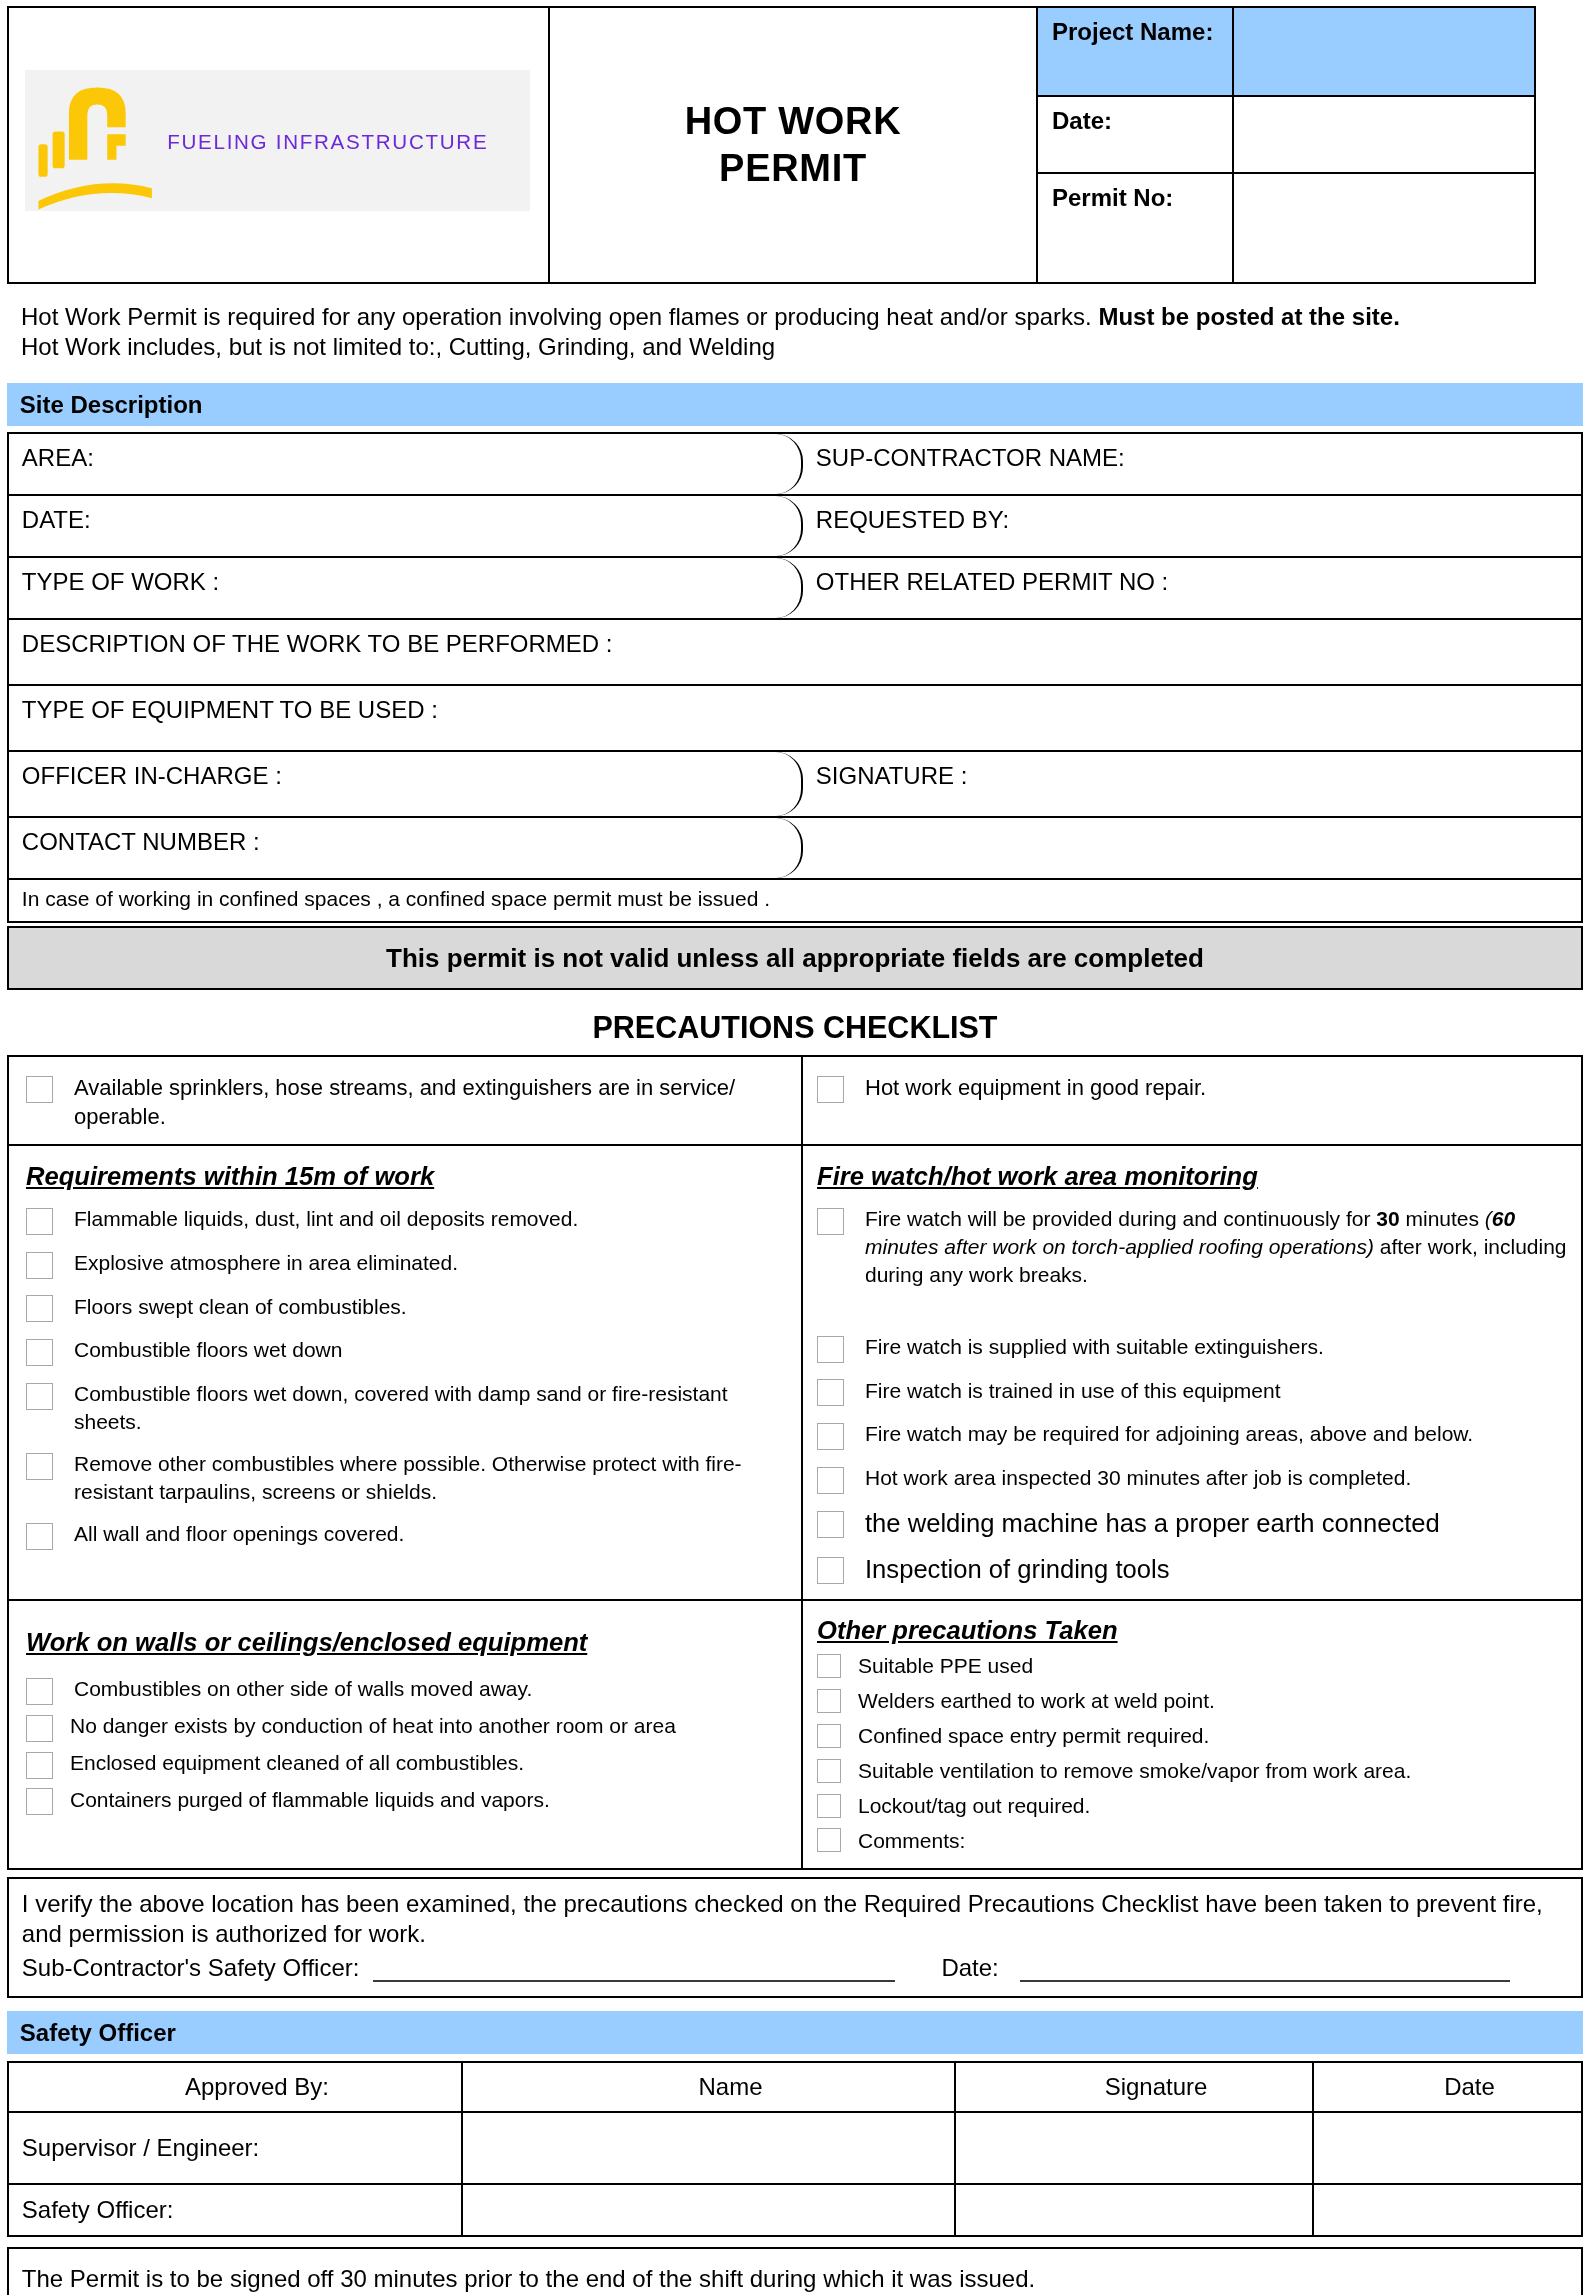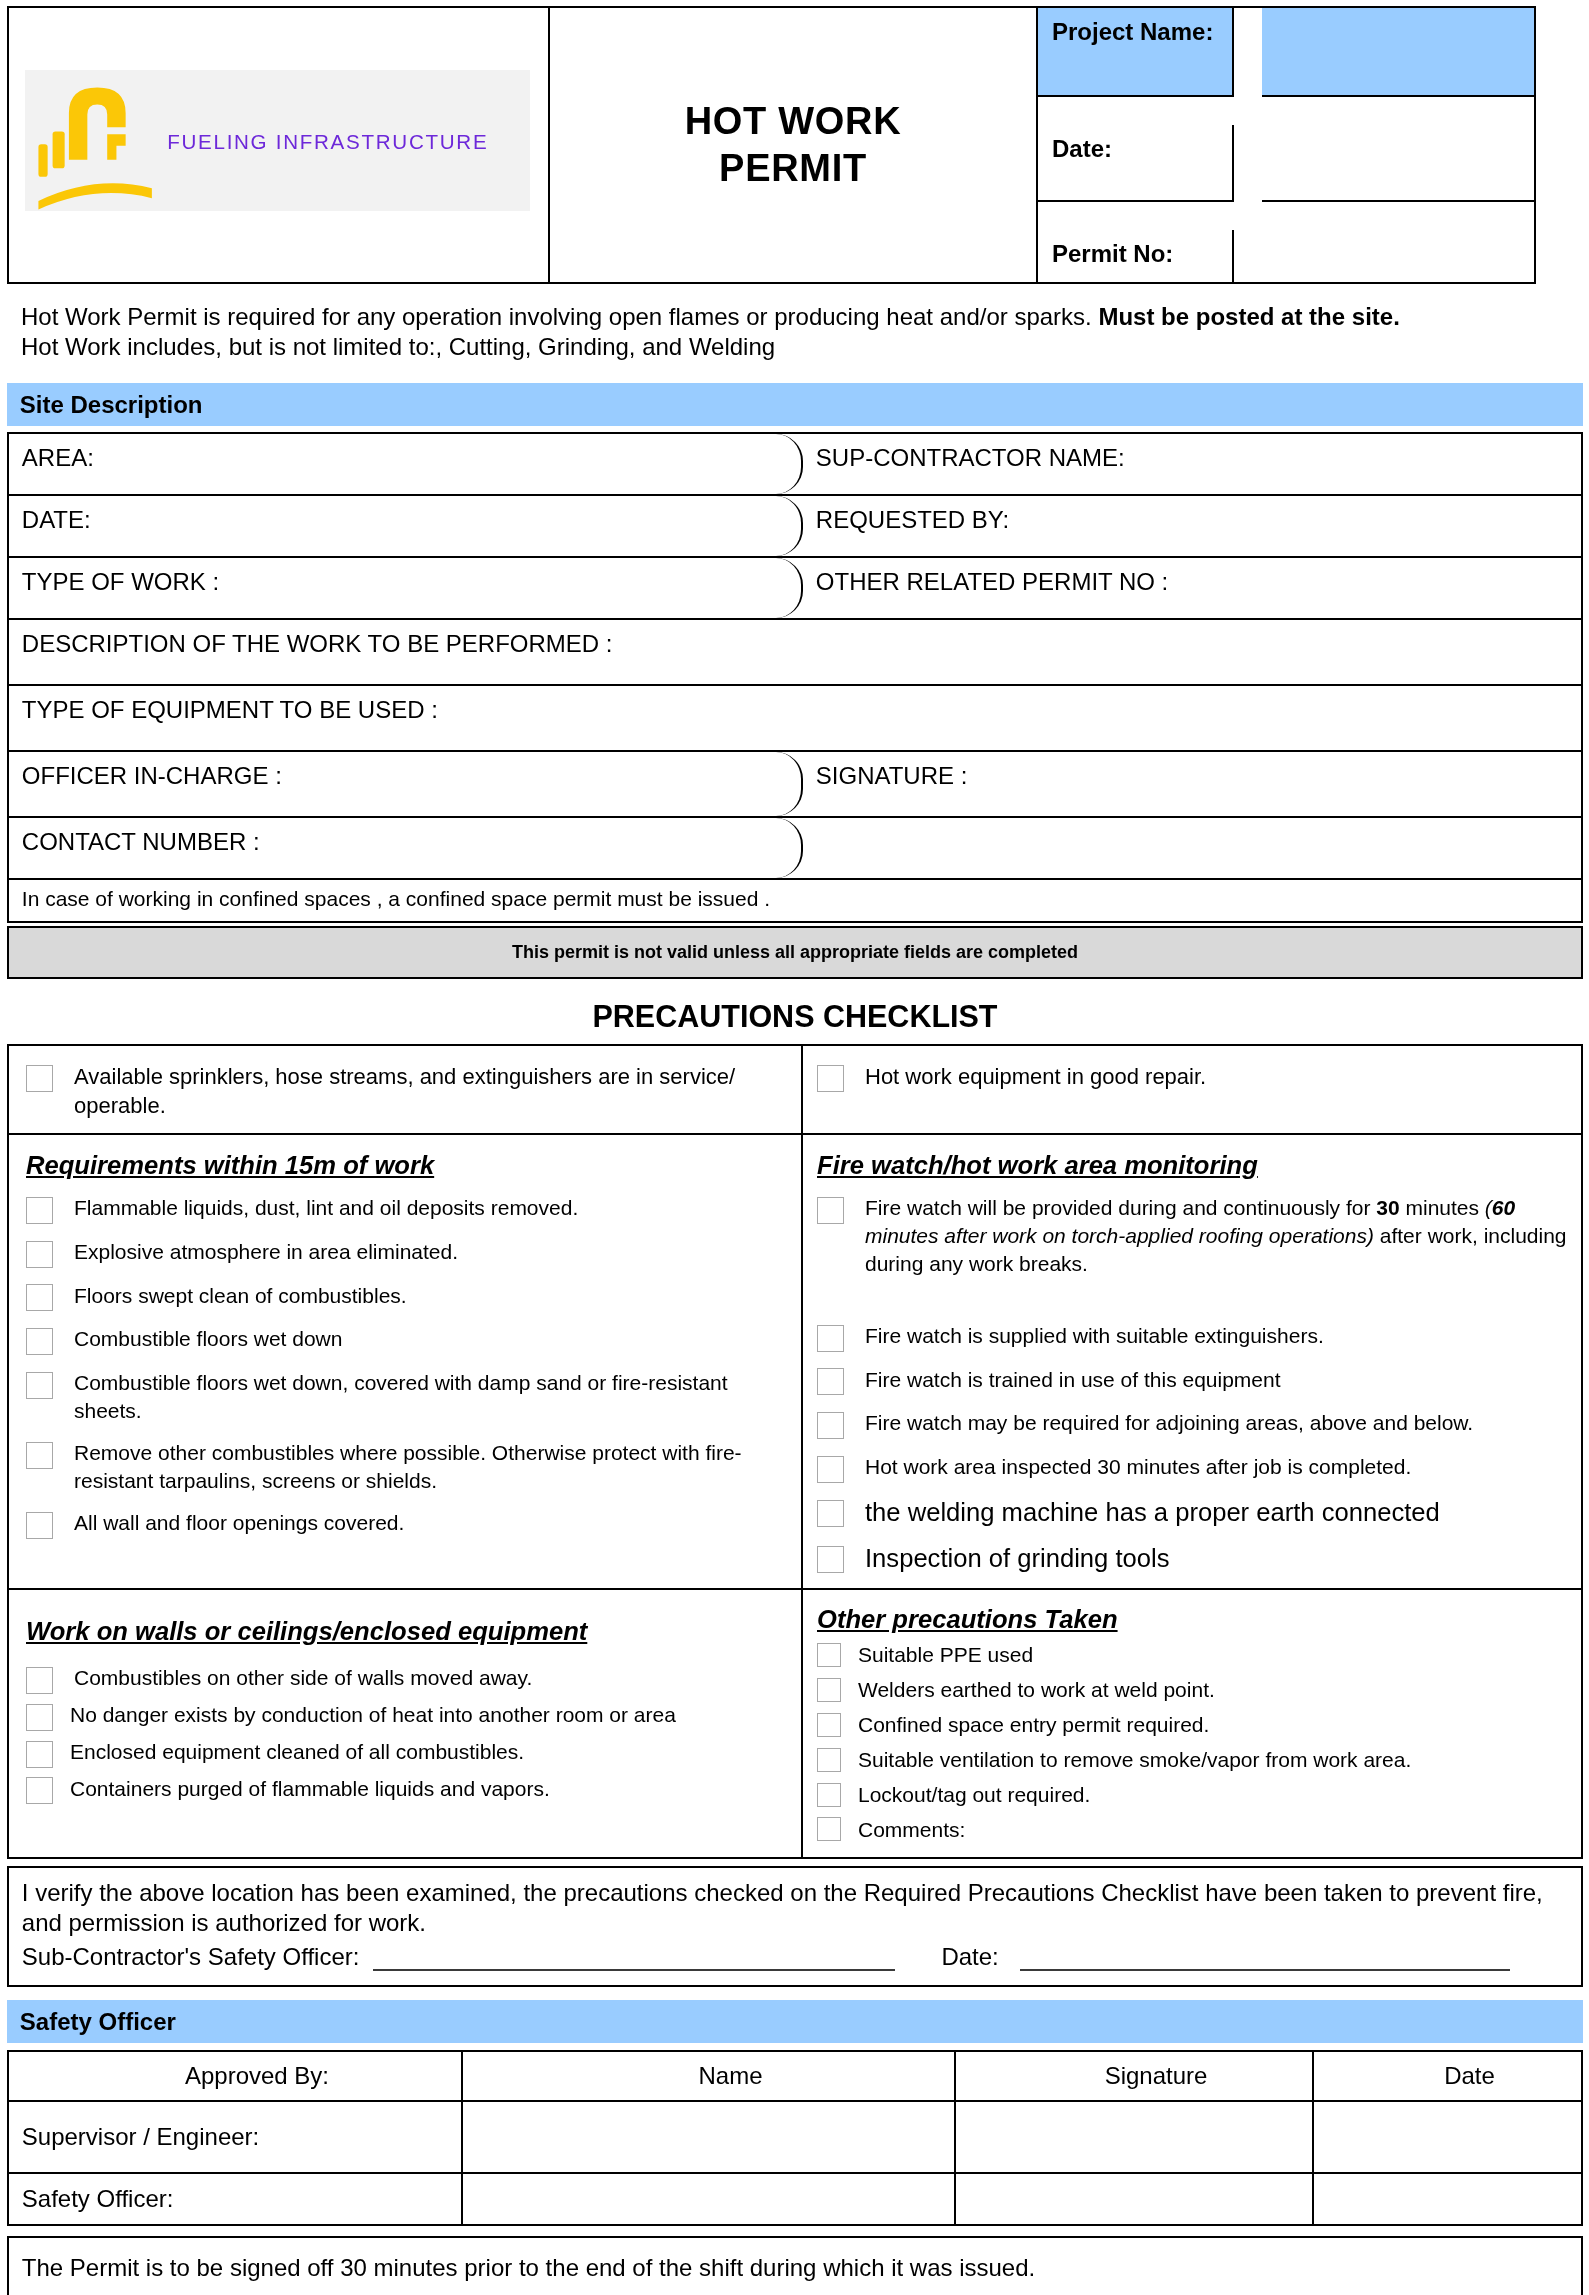--- a/index.html
+++ b/index.html
@@ -9,42 +9,42 @@
   }
   .page { position: absolute; inset: 0; padding: 5.7px 7px 0 7px; }
 
   
   .hdr { display: flex; height: 278px; }
   .hdr-left  { flex: 0 0 543px; border: 2.1px solid #000; position: relative; background: #fff; }
   .hdr-mid   { flex: 0 0 488px; border: 2.1px solid #000; border-left: none;
                display: flex; flex-direction: column; justify-content: center; align-items: center; }
   .hdr-title { font-size: 38px; font-weight: bold; line-height: 1.22; letter-spacing: 0.7px; }
   .hdr-right { flex: 0 0 498px; border: 2.1px solid #000; border-left: none;
-               display: grid; grid-template-columns: 196px 1fr; grid-template-rows: 89px 77px 1fr; gap: 28px; }
+               display: grid; grid-template-columns: 196px 1fr; grid-template-rows: 89px 77px 1fr; }
   .prj-cell  { border-bottom: 2.1px solid #000; padding: 10px 0 0 14px; font-size: 24px; font-weight: bold; }
   .prj-cell.lab { border-right: 2.1px solid #000; }
   .prj-cell.blue { background: #99CCFF; }
   .prj-cell.last { border-bottom: none; }
   .prj-cell.val { padding: 0; }
   .logo-panel { position: absolute; left: 15.6px; top: 62px; width: 505px; height: 141px;
                 background: #F2F2F2; display: flex; align-items: center; padding-left: 12.8px; }
   .logo-txt { margin-left: 12.8px; }
   .logo-brand { font-size: 71px; font-weight: bold; color: #58595B; line-height: 0.95; letter-spacing: 1.4px; }
   .logo-tagline { font-size: 20.6px; color: #6d28d9; letter-spacing: 1.7px; margin-top: 2.8px; }
 
   
   .intro { margin: 18.5px 7px 0 14px; font-size: 24px; line-height: 1.25; }
 
   
   .bar { height: 43px; display: flex; align-items: center; }
   .bar.blue { background: #99CCFF; padding-left: 12.8px; font-size: 24px; font-weight: bold; }
   .bar-blue-1 { margin: 21px 0 5.7px 0; }
-  .gray-note { margin-top: 3.5px; height: 53px; background: #D9D9D9; border: 2.1px solid #000;
+  .gray-note { margin-top: 3.5px; height: 64px; background: #D9D9D9; border: 2.1px solid #000;
                display: flex; align-items: center; justify-content: center;
-               font-size: 18px; font-weight: bold; }
+               font-size: 26px; font-weight: bold; }
 
   
   .site { border: 2.8px solid #000; }
   .s-row { display: flex; border-bottom: 2.1px solid #000; }
   .s-row.last { border-bottom: none; }
   .s-cell { font-size: 24px; padding: 10px 0 0 12.8px; }
   .s-left { flex: 0 0 794px; border-right: 2.1px solid #000; border-radius: 27px; }
   .s-right { flex: 1; }
   .h88 { min-height: 62px; } .h93 { min-height: 66px; } .h58 { min-height: 41px; }
   .s-note { font-size: 21px; padding-top: 7px; }

